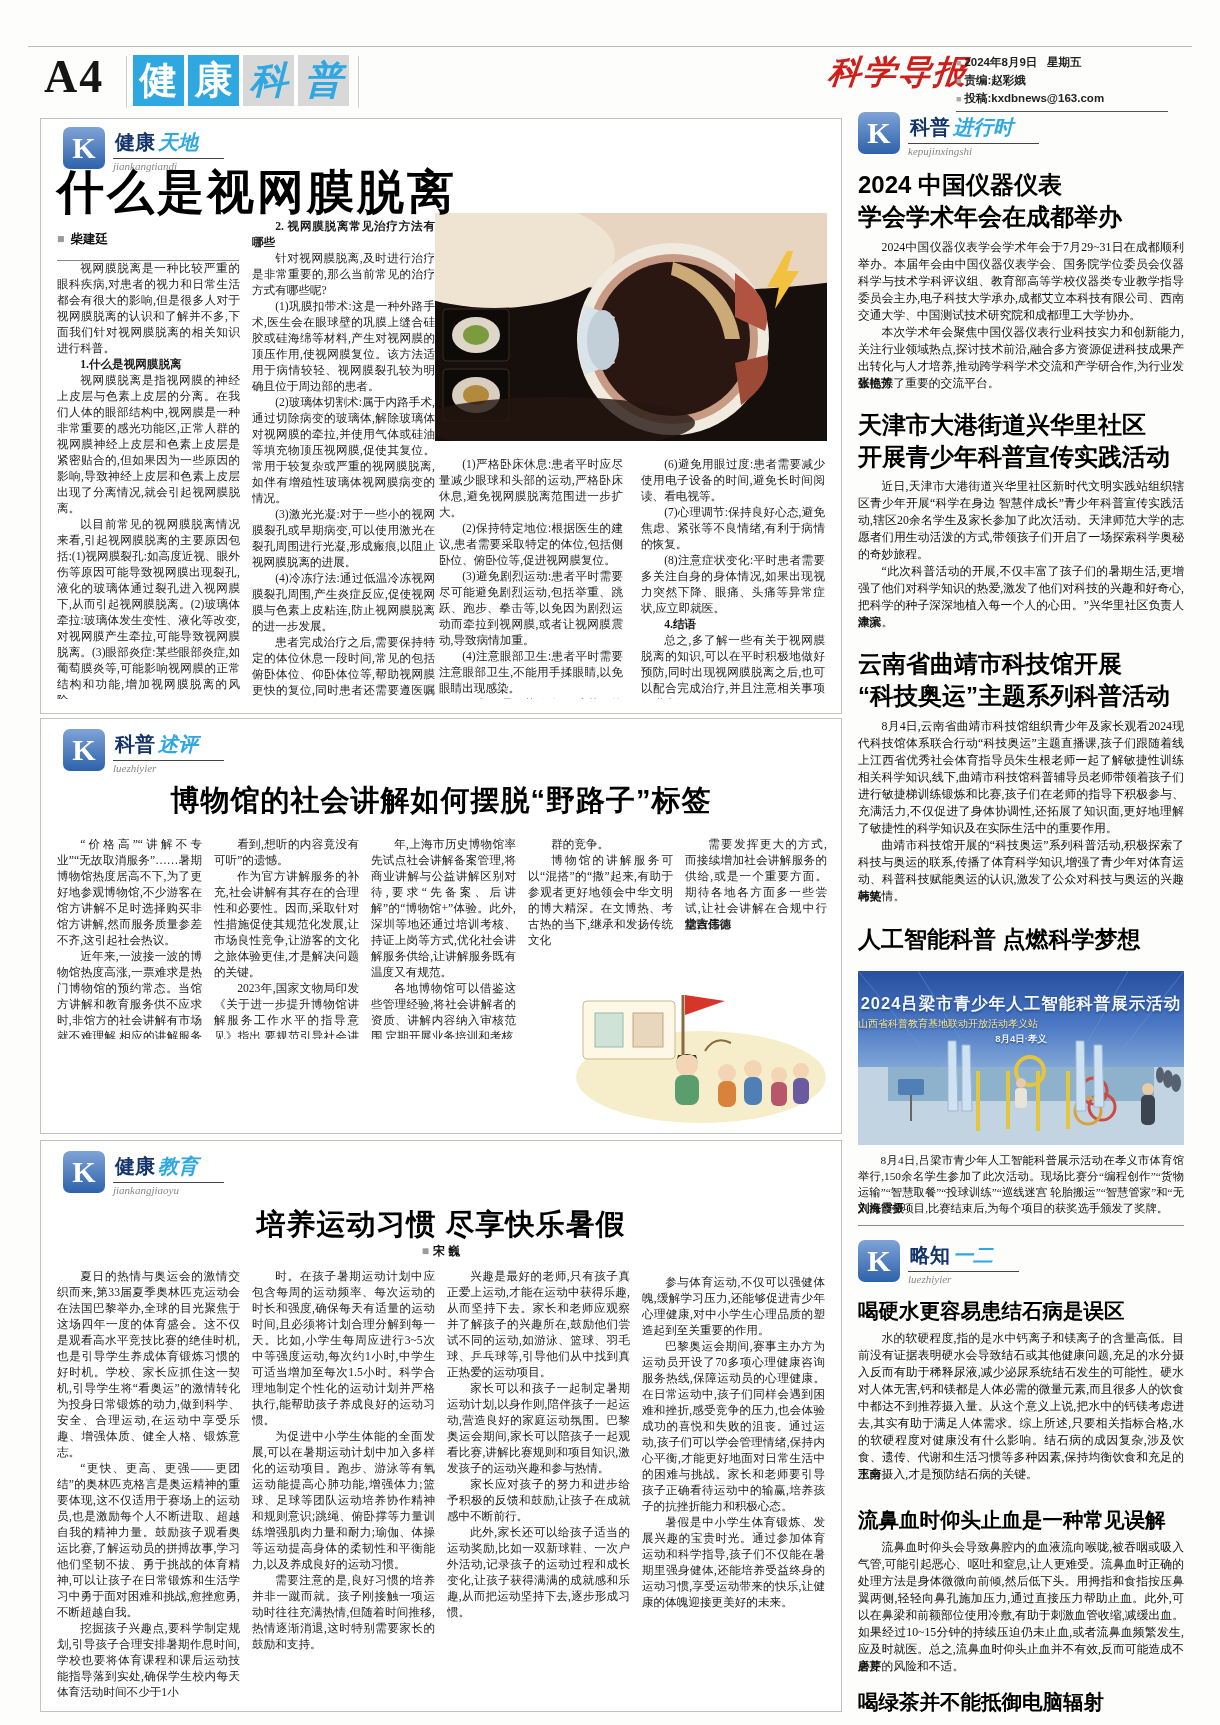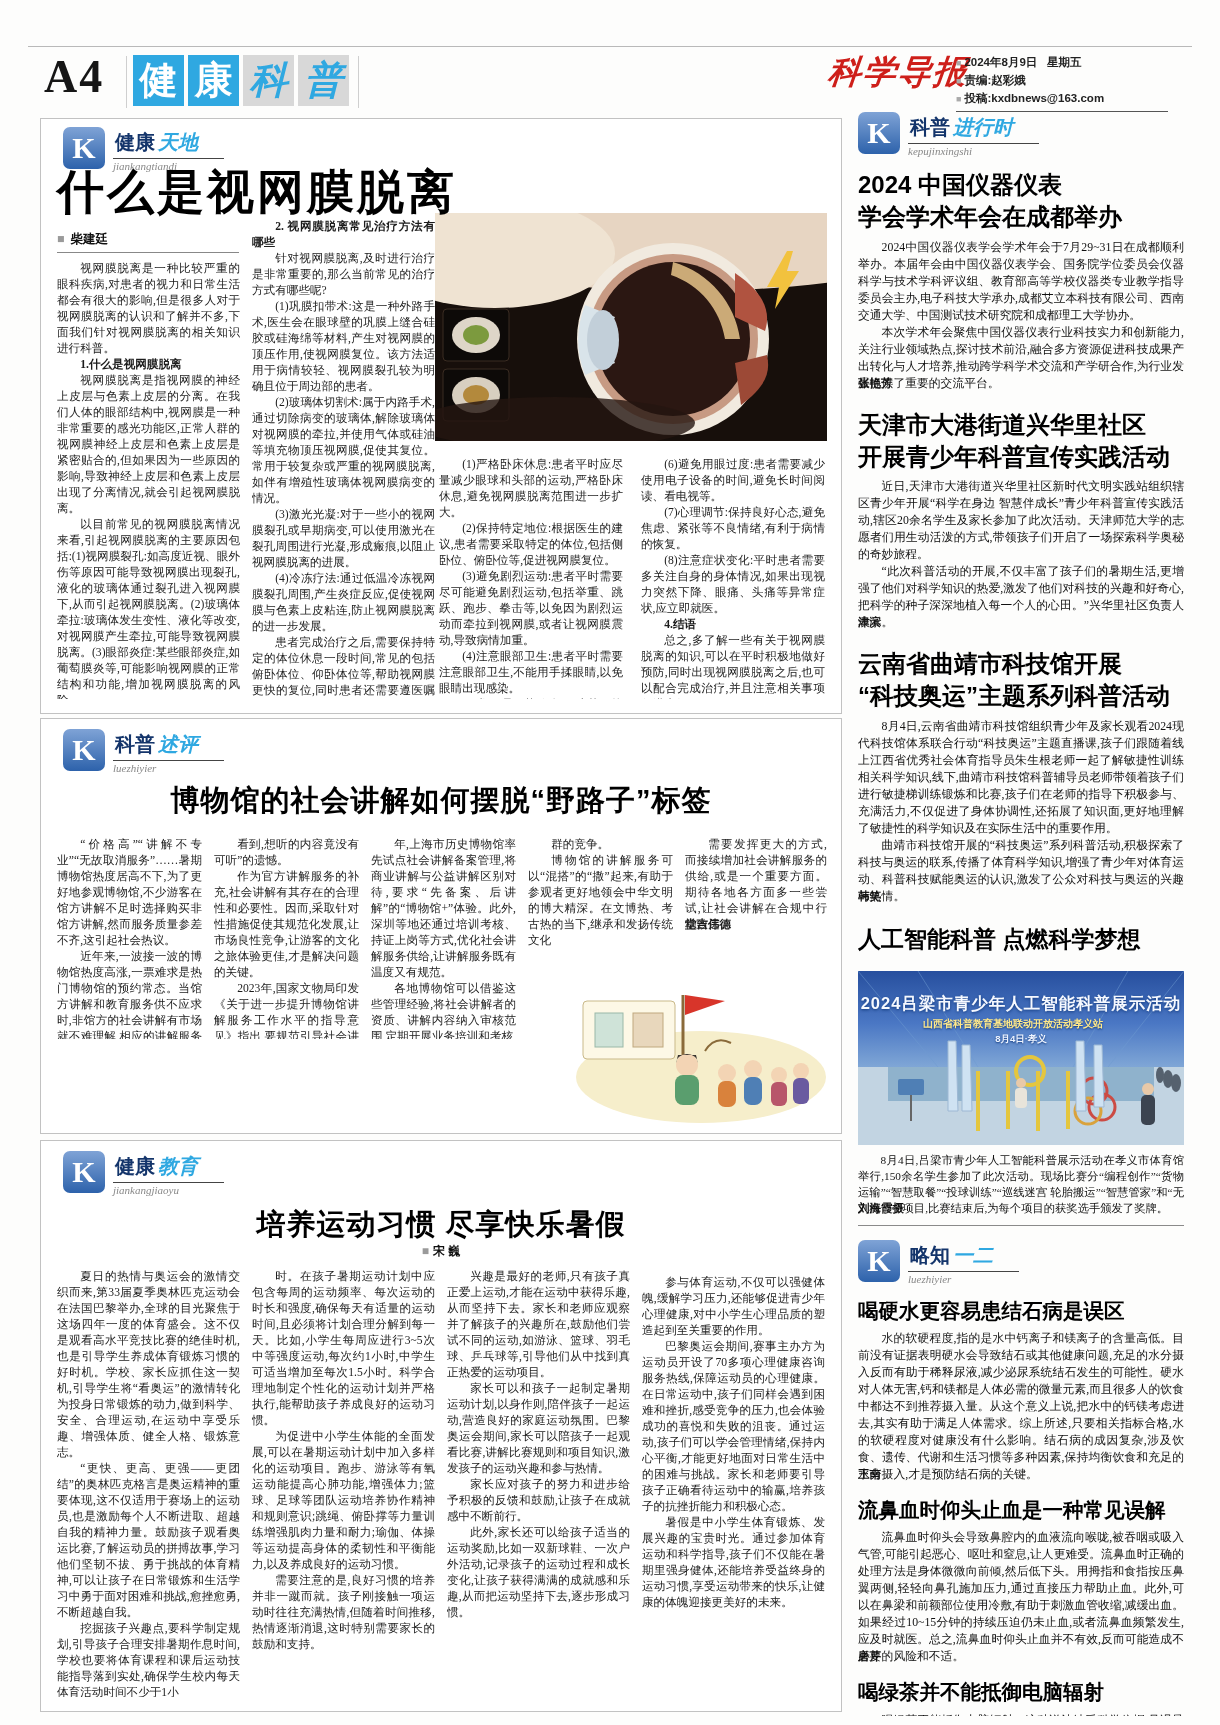--- a/index.html
+++ b/index.html
@@ -24,37 +24,37 @@
   .badge .nm .b{color:#2fa8e1;font-weight:900;font-style:italic;font-size:20px;margin-left:3px;font-family:"Liberation Serif",serif}
   .badge .py{font-style:italic;color:#888;font-size:11px;margin-top:1px;font-family:"Liberation Serif",serif}
   
   .box{position:absolute;left:40px;width:800px;border:1px solid #c2c2c2;background:#fff}
   .col{position:absolute;overflow:hidden;text-align:justify;font-size:11.6px;line-height:1.38;color:#1c1c1c}
   .para{margin:0;text-indent:2em}
   .para.bold{font-weight:bold}
   .sig{font-weight:bold;font-family:"Liberation Sans",sans-serif;font-size:11.5px}
   .sig.pull{margin-top:-16px}
   .headline1{position:absolute;font-family:"Liberation Sans",sans-serif;font-weight:900;font-size:47px;letter-spacing:3px;color:#000;z-index:3;white-space:nowrap}
-  .byline{position:absolute;font-family:"Liberation Sans",sans-serif;font-weight:bold;font-size:12.5px;border-bottom:1px solid #888;padding-bottom:4px}
+  .byline{position:absolute;font-family:"Liberation Sans",sans-serif;font-weight:bold;font-size:12.5px;border-bottom:1px solid #888;padding-bottom:12px}
   .byline .bullet{color:#9a9a9a;margin-right:6px}
   .cheadline{position:absolute;width:100%;text-align:center;font-family:"Liberation Sans",sans-serif;font-weight:900;font-size:29px;letter-spacing:1px;color:#000}
   .cbyline{position:absolute;width:100%;text-align:center;font-family:"Liberation Sans",sans-serif;font-weight:bold;font-size:12px}
   .cbyline .bullet{color:#9a9a9a;margin-right:4px}
   
   .rc{position:absolute;left:858px;top:112px;width:326px;height:1604px;overflow:hidden}
   .rc .art-title{font-family:"Liberation Sans",sans-serif;font-weight:900;font-size:24px;line-height:1.33;color:#000;margin:0}
   .rc .art-title.small{font-size:20.5px}
   .rc .body{font-size:11.8px;line-height:1.44;text-align:justify;margin-top:6px}
   .rc .body .para{text-indent:2em;margin:0}
   .caption{font-size:11.3px;line-height:1.42;text-align:justify;border-bottom:1px solid #8a8a8a;padding-bottom:9px}
   .caption .para{text-indent:2em;margin:0}
   
   .photo{position:relative;height:174px;margin-top:16px;overflow:hidden;background:linear-gradient(#274f9e,#4a77c4 30%,#7fa6d6 55%,#b8cfe2 66%,#c6d6e2)}
   .ph-t1{position:absolute;top:22px;left:0;right:0;text-align:center;color:#f6f9ff;font-family:"Liberation Sans",sans-serif;font-weight:900;font-size:16.5px;letter-spacing:1px;text-shadow:0 1px 3px #123a7e}
-  .ph-t2{position:absolute;top:46px;left:0;right:16px;text-align:center;color:#ffe98a;font-family:"Liberation Sans",sans-serif;font-weight:bold;font-size:10px;text-shadow:0 1px 2px #123a7e}
+  .ph-t2{position:absolute;top:46px;left:0;right:16px;color:#ffe98a;font-family:"Liberation Sans",sans-serif;font-weight:normal;font-size:10px;text-shadow:0 1px 2px #123a7e}
   .ph-t3{position:absolute;top:62px;left:0;right:0;text-align:center;color:#eef4ff;font-family:"Liberation Sans",sans-serif;font-weight:bold;font-size:9.5px;text-shadow:0 1px 2px #123a7e}
   .ph-props{position:absolute;left:0;top:0}
   
   .eyefig{position:absolute;z-index:1}
   .cartoon{position:absolute;z-index:2}
   .rcbadge{margin-top:14px}
 </style>
 </head>
 <body>
 
@@ -313,21 +313,21 @@
       <div class="py">luezhiyier</div>
     </div>
   </div>
 
   <h2 class="art-title small" style="margin-top:12px">喝硬水更容易患结石病是误区</h2>
   <div class="body">
       <p class="para">水的软硬程度,指的是水中钙离子和镁离子的含量高低。目前没有证据表明硬水会导致结石或其他健康问题,充足的水分摄入反而有助于稀释尿液,减少泌尿系统结石发生的可能性。硬水对人体无害,钙和镁都是人体必需的微量元素,而且很多人的饮食中都达不到推荐摄入量。从这个意义上说,把水中的钙镁考虑进去,其实有助于满足人体需求。综上所述,只要相关指标合格,水的软硬程度对健康没有什么影响。结石病的成因复杂,涉及饮食、遗传、代谢和生活习惯等多种因素,保持均衡饮食和充足的水分摄入,才是预防结石病的关键。</p>
     </div>
   <div class="sig pull">王南</div>
 
-  <h2 class="art-title small" style="margin-top:14px">流鼻血时仰头止血是一种常见误解</h2>
+  <h2 class="art-title small" style="margin-top:24px">流鼻血时仰头止血是一种常见误解</h2>
   <div class="body">
       <p class="para">流鼻血时仰头会导致鼻腔内的血液流向喉咙,被吞咽或吸入气管,可能引起恶心、呕吐和窒息,让人更难受。流鼻血时正确的处理方法是身体微微向前倾,然后低下头。用拇指和食指按压鼻翼两侧,轻轻向鼻孔施加压力,通过直接压力帮助止血。此外,可以在鼻梁和前额部位使用冷敷,有助于刺激血管收缩,减缓出血。如果经过10~15分钟的持续压迫仍未止血,或者流鼻血频繁发生,应及时就医。总之,流鼻血时仰头止血并不有效,反而可能造成不必要的风险和不适。</p>
     </div>
   <div class="sig pull">唐芹</div>
 
   <h2 class="art-title small" style="margin-top:14px">喝绿茶并不能抵御电脑辐射</h2>
   <div class="body">
       <p class="para">喝绿茶不能抵御电脑辐射。这种说法缺乏科学依据,且误导性很强。绿茶确实富含抗氧化物质,如儿茶素,这些成分对人体健康有诸多好处,比如增强免疫力、减缓衰老、降低心血管疾病风险等。然而,抗氧化物质并不能阻挡或减弱电脑辐射对人体的影响。电脑辐射主要是指电磁辐射,它在日常生活中是无法完全避免的,但其强度通常很低,对人体的危害也很小。为了减少长期使用电脑对健康的影响,更实际有效的方法是采取一些预防措施。例如,保持与屏幕适当的距离,使用防辐射屏幕,定期休息眼睛和身体,以及保持良好的工作姿势。总之,喝绿茶虽然对健康有益,但它不能抵御电脑辐射。</p>
     </div>
 

